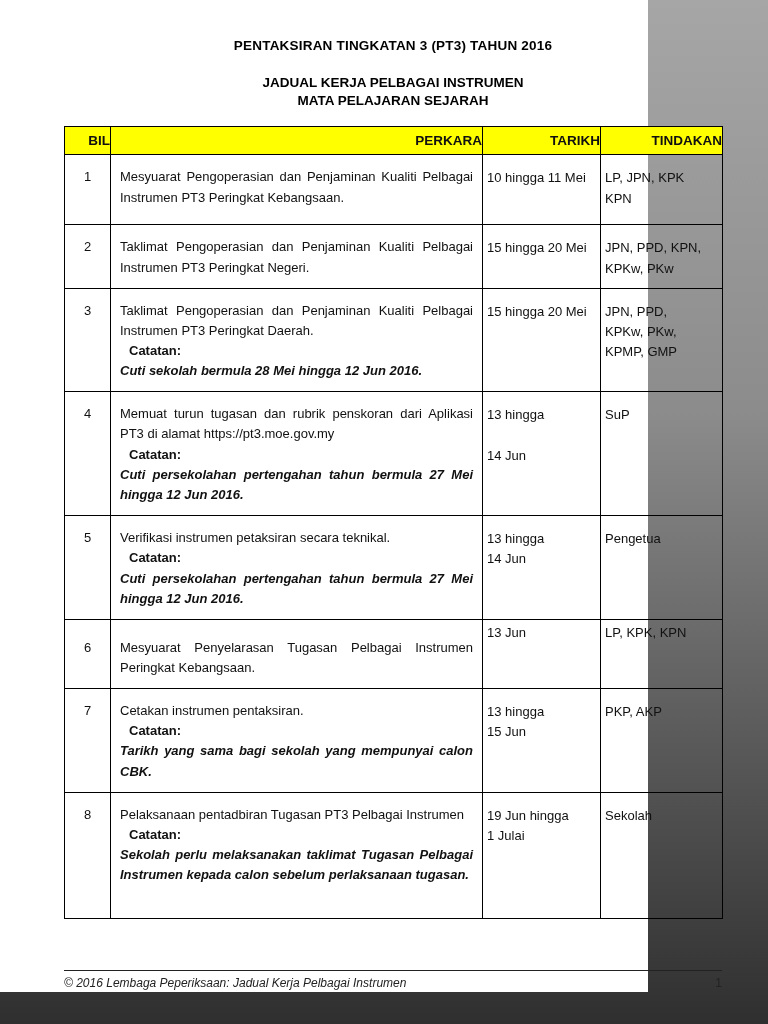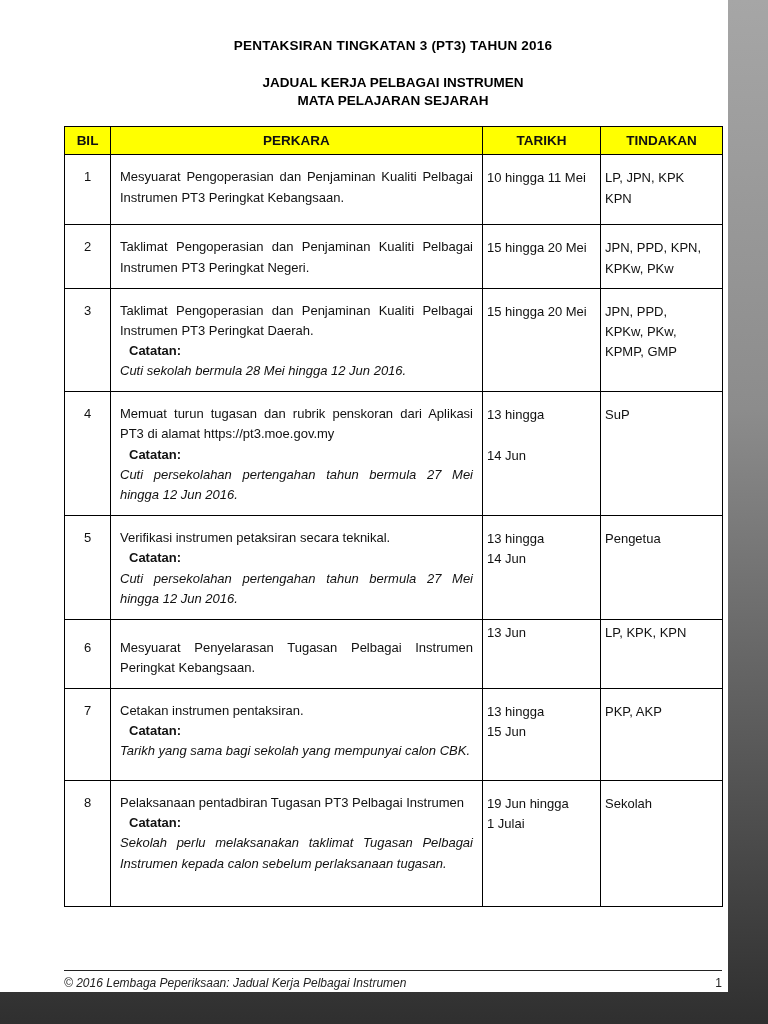--- a/index.html
+++ b/index.html
@@ -3,21 +3,21 @@
 <meta charset="utf-8">
 <style>
   * { box-sizing: border-box; margin: 0; padding: 0; }
   html, body { width: 768px; }
   body {
     font-family: "Liberation Sans", sans-serif;
     background: linear-gradient(#a6a6a6 0%, #8c8c8c 40%, #2f2f2f 100%);
     min-height: 1024px;
   }
   .page {
-    width: 728px;
+    width: 648px;
     height: 992px;
     background: #ffffff;
     padding-top: 38px;
     position: relative;
   }
   .content { width: 658px; margin-left: 64px; }
   .doc-title {
     text-align: center;
     font-weight: bold;
     font-size: 13.5px;
@@ -42,30 +42,30 @@
   table.sched col.col-tindakan { width: 122px; }
   table.sched td, table.sched th {
     border: 1.5px solid #000;
     font-size: 13px;
     vertical-align: top;
     color: #111;
   }
   tr.hdr th {
     background: #FFFF00;
     font-weight: bold;
-    text-align: center;
+    text-align: right;
     vertical-align: middle;
     height: 28px;
     font-size: 13.5px;
   }
   .c-bil { text-align: center; padding-top: 14px; }
   .c-perkara { padding: 12px 9px 10px 9px; }
   .c-perkara .ptext { text-align: justify; line-height: 1.55; }
   .c-perkara .catatan-label { font-weight: bold; line-height: 1.55; margin-left: 9px; }
-  .c-perkara .catatan-text { font-weight: normal; font-style: italic; text-align: justify; line-height: 1.55; }
+  .c-perkara .catatan-text { font-weight: bold; font-style: italic; text-align: justify; line-height: 1.55; }
   .c-tarikh, .c-tindakan {
     text-align: left;
     padding: 13px 4px 6px 4px;
     white-space: pre-line;
     line-height: 1.55;
   }
   tr.r0 { height: 70px; }
   tr.r1 { height: 63px; }
   tr.r2 { height: 94px; }
   tr.r3 { height: 124px; }

